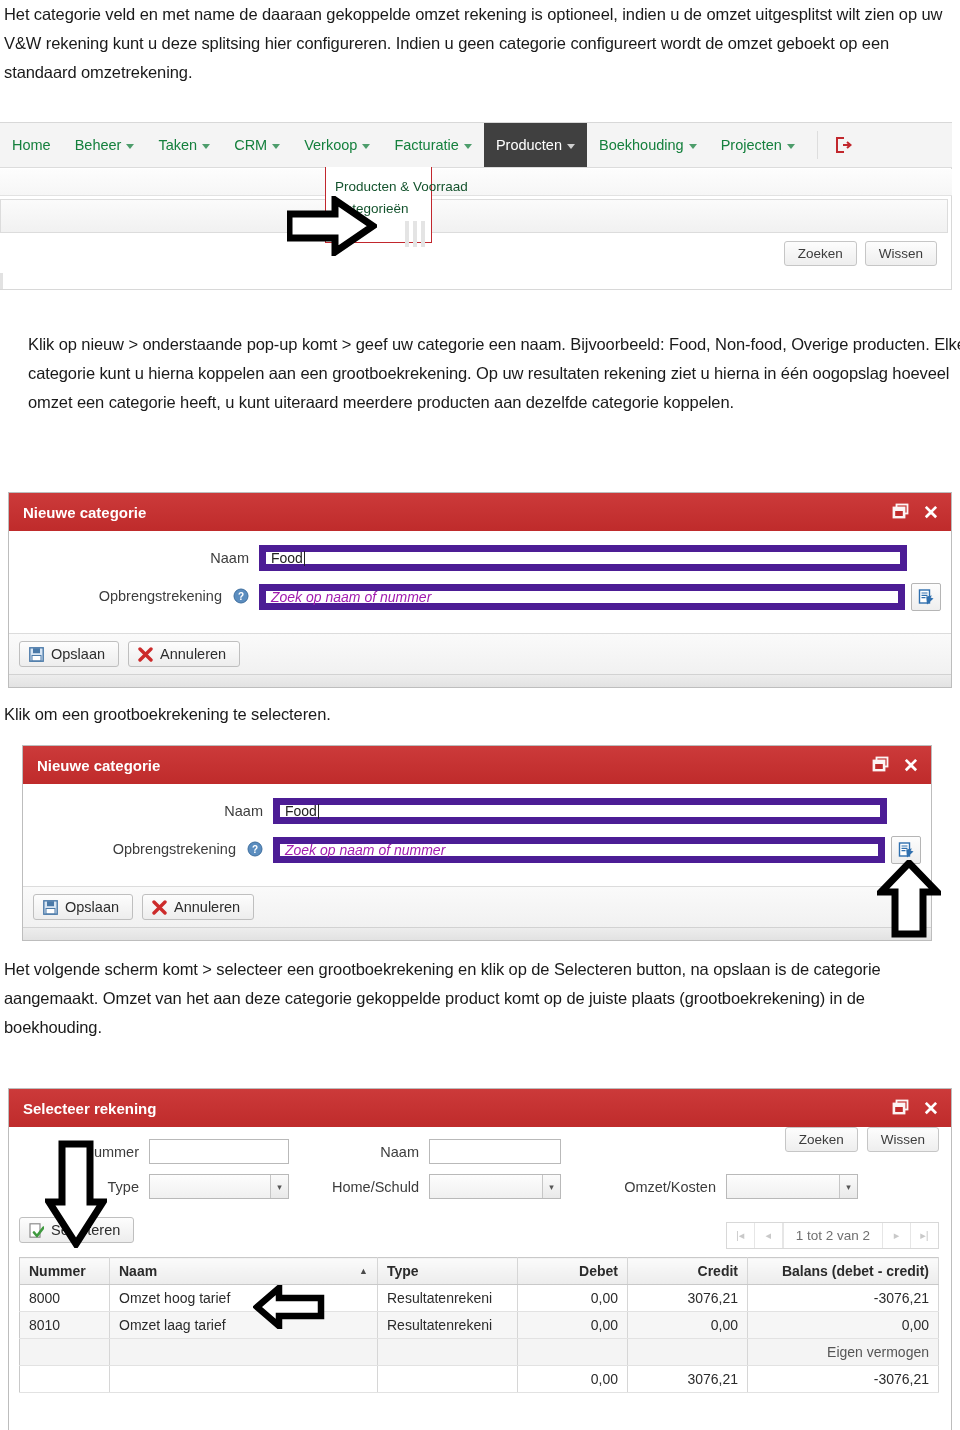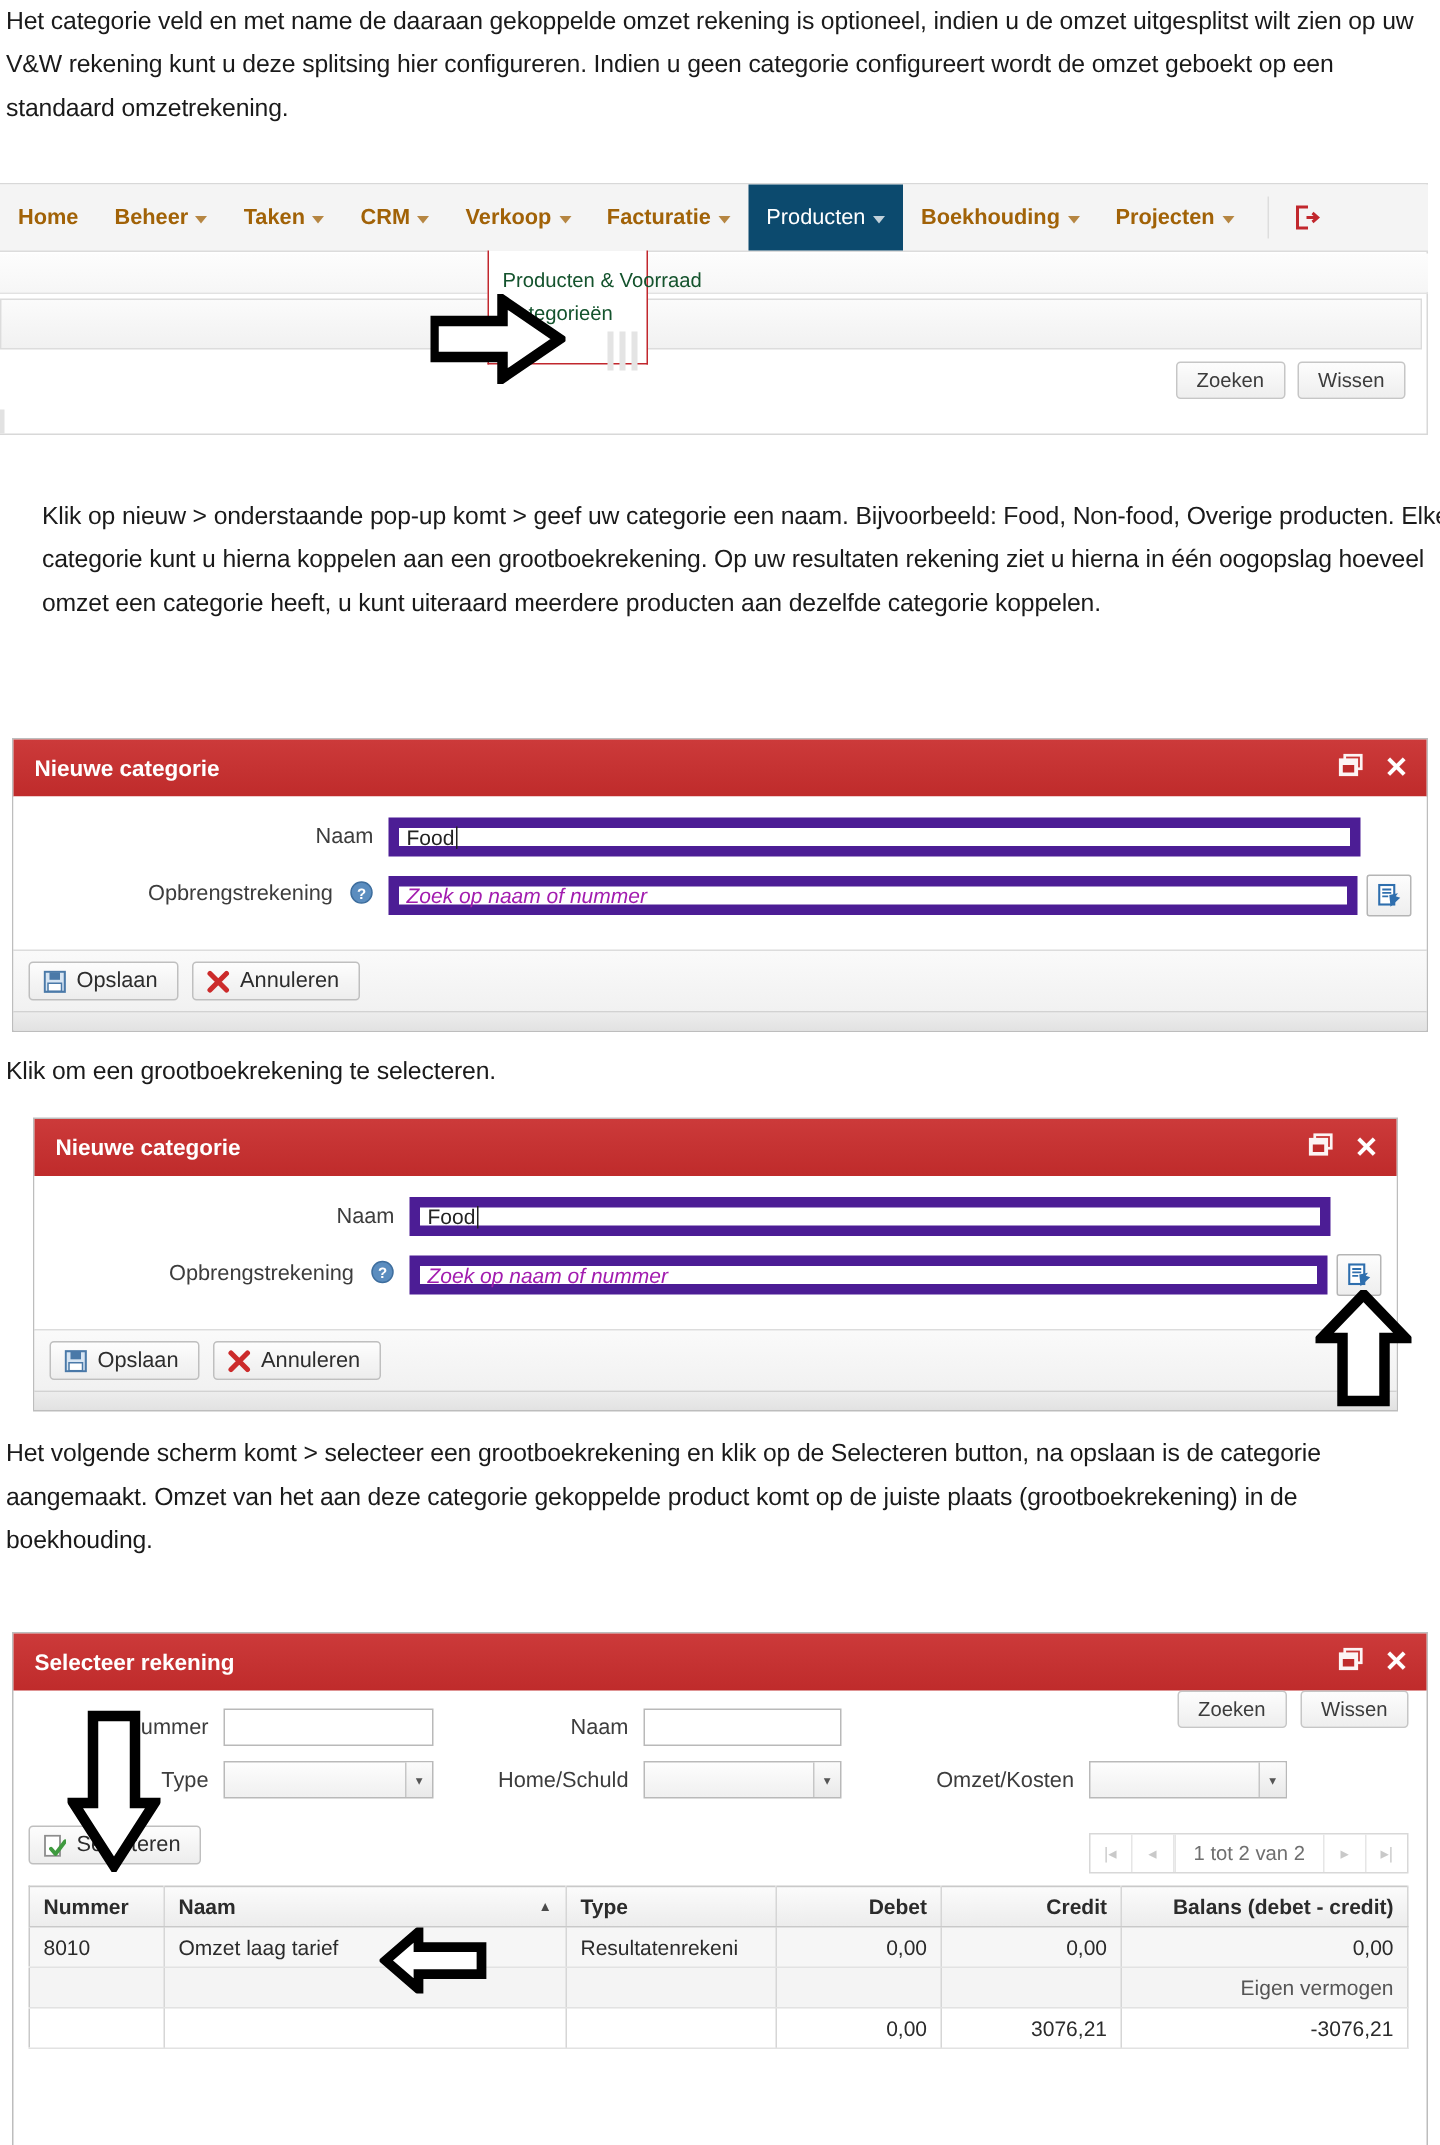--- a/index.html
+++ b/index.html
@@ -42,26 +42,25 @@
   .navbar {
     position: absolute; left: 0; top: 0; width: 952px; height: 44px;
     background: #f4f4f4;
     border-bottom: 1px solid #dcdcdc;
     display: flex; align-items: stretch;
   }
   .nav-item {
     display: flex; align-items: center; gap: 5px;
     padding: 0 12px;
     font-size: 14.5px;
-    color: #a16207;
+    color: #15803d;
     white-space: nowrap;
-    font-weight: bold;
   }
   .nav-item.active {
-    background: #0c4a6e;
+    background: #404040;
     color: #ffffff;
     font-weight: normal;
   }
   .caret {
     display: inline-block;
     width: 0; height: 0;
     border-left: 4px solid transparent;
     border-right: 4px solid transparent;
     border-top: 5px solid currentColor;
     opacity: .75;
@@ -597,20 +596,28 @@
         </th>
         <th class="num" style="width:120px; text-align:right">
           <span>Credit</span>
         </th>
         <th class="num" style="text-align:right">
           <span>Balans (debet - credit)</span>
         </th>
       </tr>
     </thead>
     <tbody>
+      <tr>
+        <td>8000</td>
+        <td>Omzet hoog tarief</td>
+        <td>Resultatenrekeni</td>
+        <td class="num">0,00</td>
+        <td class="num">3076,21</td>
+        <td class="num">-3076,21</td>
+      </tr>
       <tr class="alt">
         <td>8010</td>
         <td>Omzet laag tarief</td>
         <td>Resultatenrekeni</td>
         <td class="num">0,00</td>
         <td class="num">0,00</td>
         <td class="num">0,00</td>
       </tr>
       <tr class="total">
         <td>&nbsp;</td>

